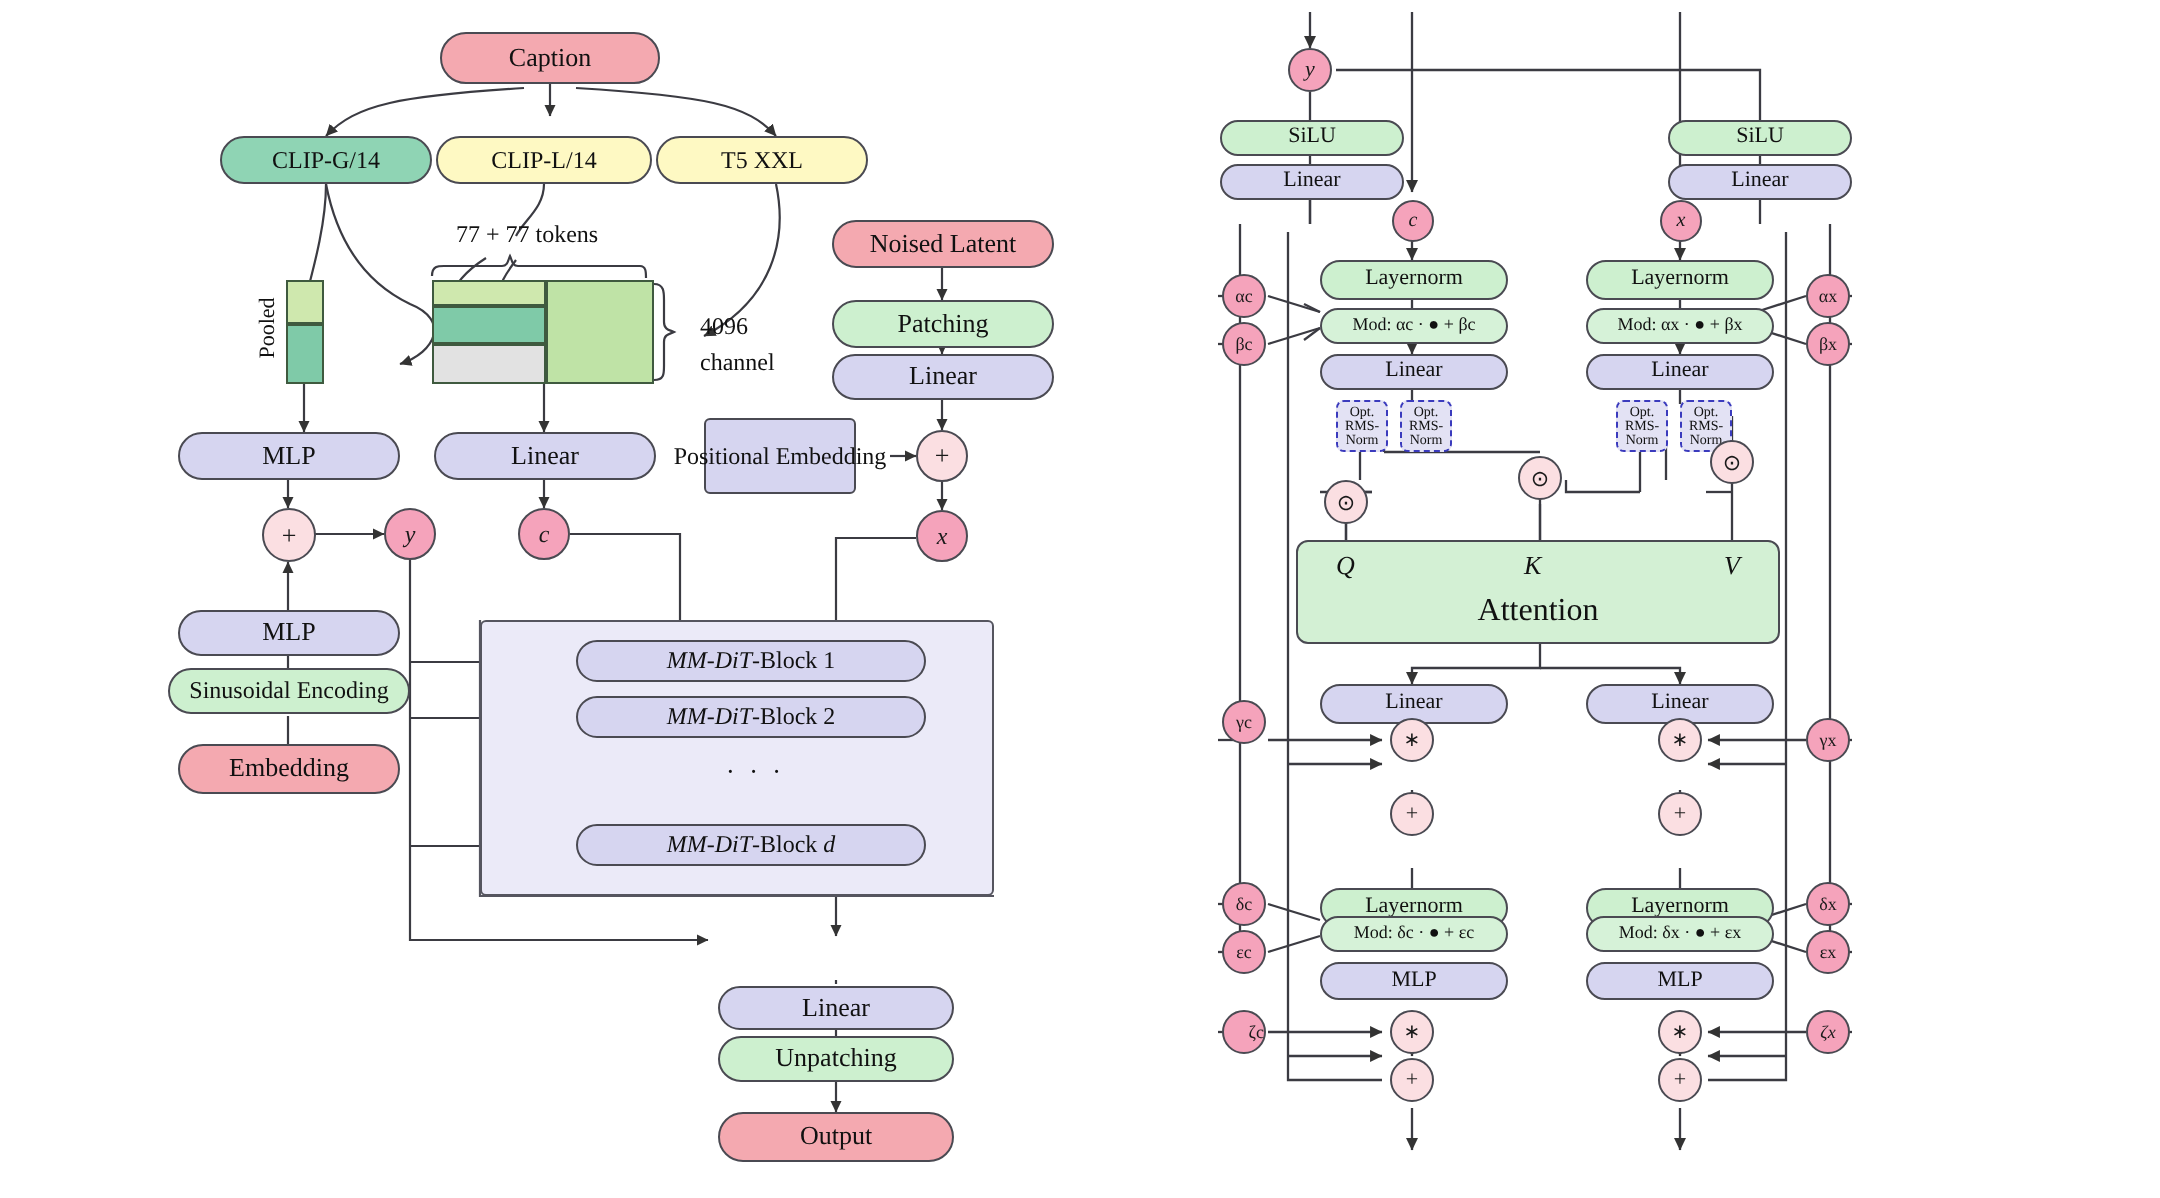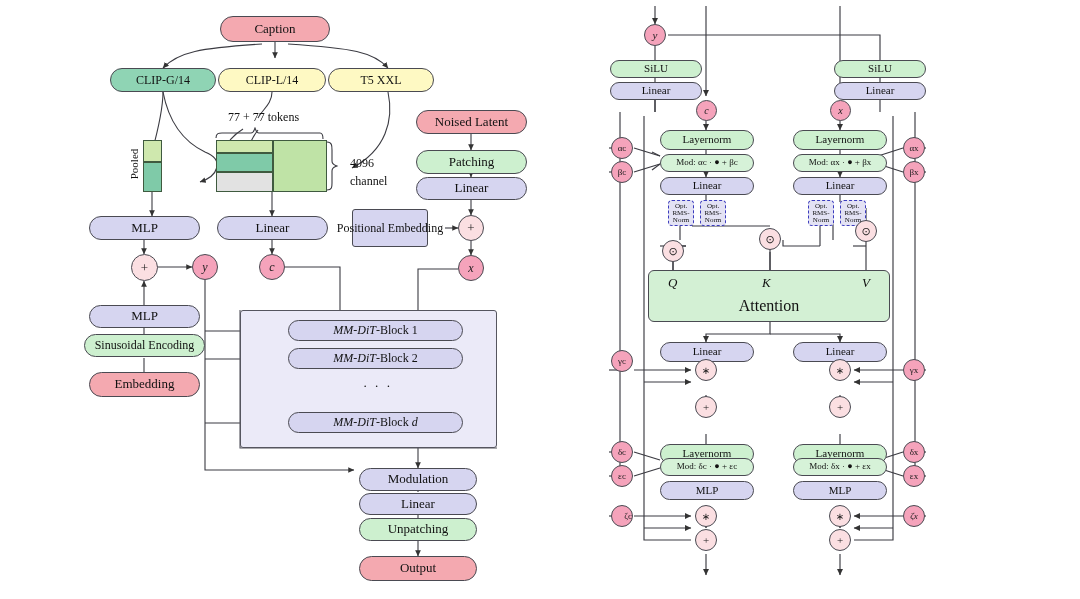--- a/index.html
+++ b/index.html
@@ -177,21 +177,20 @@
   <div class="node pill c-purple sz12" style="left:288px;top:348px;width:175px;height:21px;">
     <span class="ital">MM-DiT</span>
       <span>-Block 2</span>
   </div>
   <div class="lbl sz13" style="left:363px;top:378px;letter-spacing:2px;">· · ·</div>
   <div class="node pill c-purple sz12" style="left:288px;top:412px;width:175px;height:21px;">
     <span class="ital">MM-DiT</span>
       <span>-Block <i>d</i></span>
   </div>
 
-  <div class="node pill c-purple sz13" style="left:359px;top:468px;width:118px;height:23px;">Modulation</div>
   <div class="node pill c-purple sz13" style="left:359px;top:493px;width:118px;height:22px;">Linear</div>
   <div class="node pill c-green sz13" style="left:359px;top:518px;width:118px;height:23px;">Unpatching</div>
   <div class="node pill c-pink sz13" style="left:359px;top:556px;width:118px;height:25px;">Output</div>
 
   <svg class="wires" viewBox="0 0 1080 599">
     <g fill="none" stroke="#3b3b42" stroke-width="1.15">
 
       <path d="M655,6 L655,24" marker-end="url(#ah)"></path>
       <path d="M655,46 L655,60"></path>
 

